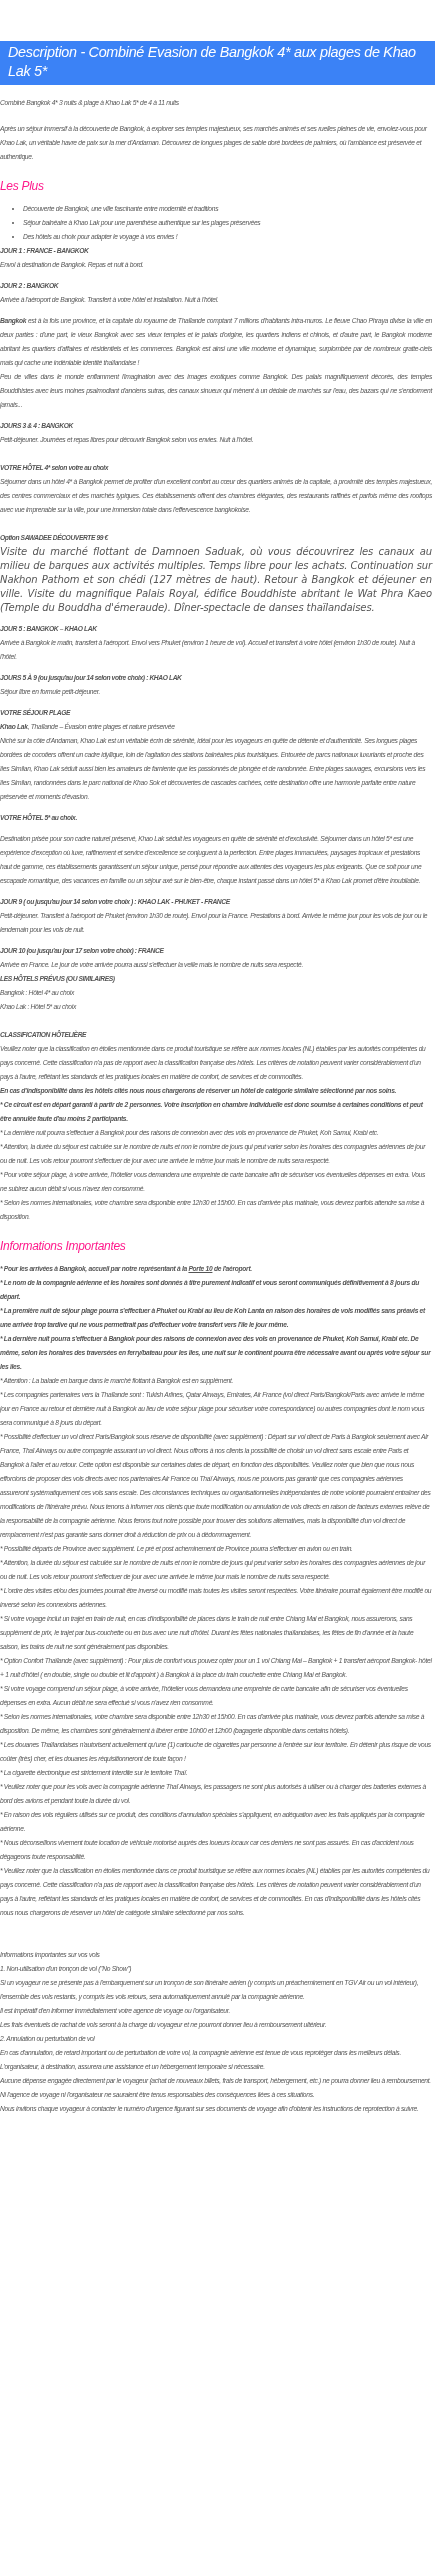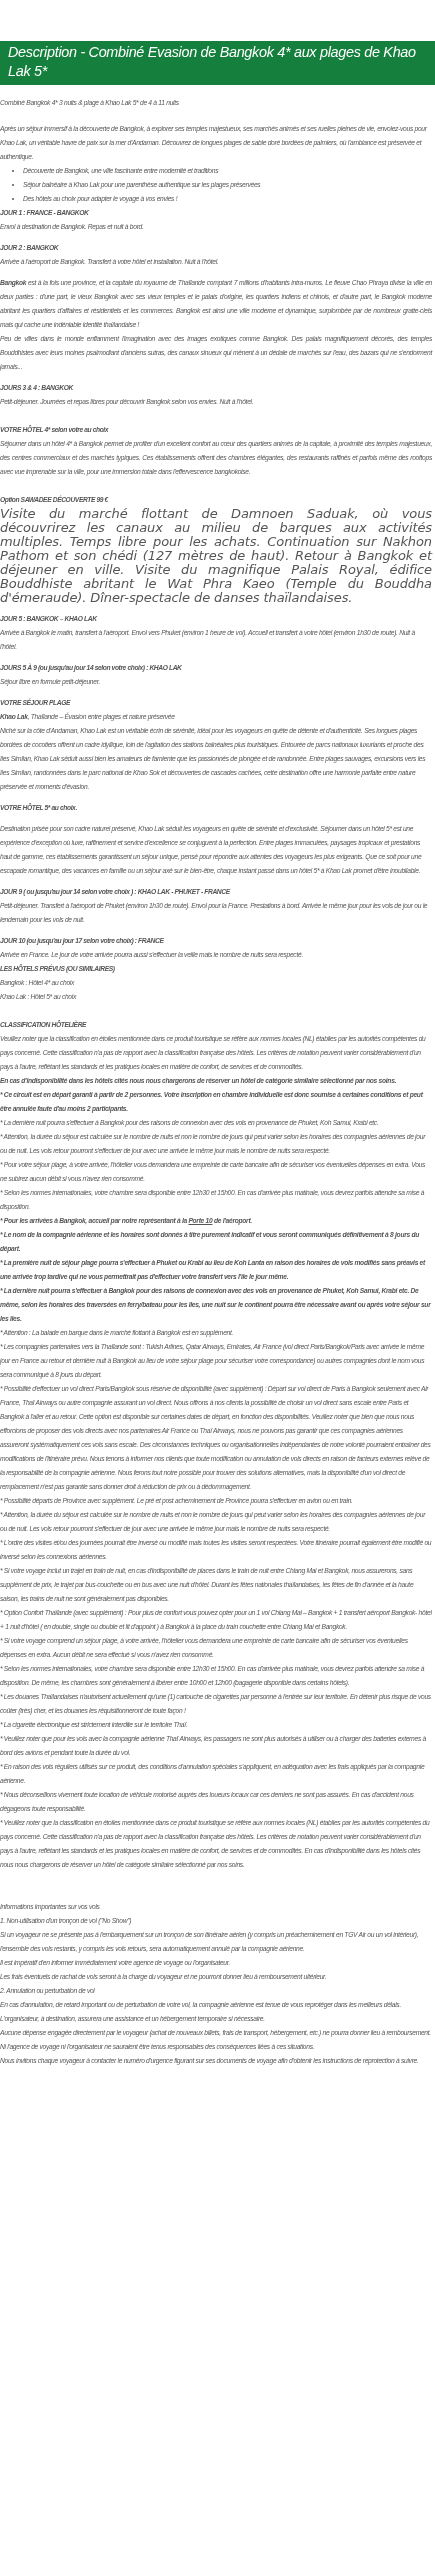--- a/index.html
+++ b/index.html
@@ -4,21 +4,21 @@
   <style>
     html, body { margin: 0; padding: 0; background: #ffffff; }
     body {
       width: 436px;
       font-family: "Liberation Sans", sans-serif;
       color: #555555;
       font-style: italic;
     }
     .page { padding-top: 41px; }
     .title-bar {
-      background: #15803d;
+      background: #3b82f6;
       color: #ffffff;
       padding: 2.3px 8px 3.5px 8px;
       font-size: 14.4px;
       line-height: 19px;
       font-weight: normal;
       letter-spacing: -0.3px;
       margin: 0 0 11.5px 0;
       font-style: italic;
     }
     .content { padding: 0 0 0 0; width: 432px; }
@@ -33,39 +33,40 @@
       font-weight: normal;
       letter-spacing: -0.3px;
       margin: 15px 0 8px 0;
     }
     ul.plus { margin: 0; padding-left: 23px; list-style: disc; }
     ul.plus li { font-size: 6.7px; line-height: 14px; letter-spacing: -0.3px; }
     .day-title { font-weight: bold; letter-spacing: -0.4px; }
     .justify { text-align: justify; }
     .option-text {
       font-family: "DejaVu Sans", sans-serif;
-      font-size: 13px;
+      font-size: 10px;
       line-height: 14px;
       letter-spacing: -0.1px;
       text-align: justify;
     }
     .bold { font-weight: bold; letter-spacing: -0.3px; }
     .underline { text-decoration: underline; }
     .spacer-bottom { height: 17px; }
   </style>
 </head>
 <body>
 
 <div class="page">
   <h1 class="title-bar">Description - Combiné Evasion de Bangkok 4* aux plages de Khao Lak 5*</h1>
 
   <div class="content">
     <p class="subtitle">Combiné Bangkok 4* 3 nuits &amp; plage à Khao Lak 5* de 4 à 11 nuits</p>
     <p>Après un séjour immersif à la découverte de Bangkok, à explorer ses temples majestueux, ses marchés animés et ses ruelles pleines de vie, envolez-vous pour Khao Lak, un véritable havre de paix sur la mer d'Andaman. Découvrez de longues plages de sable doré bordées de palmiers, où l'ambiance est préservée et authentique.</p>
 
+    <h2 class="section">Les Plus</h2>
     <ul class="plus">
       <li>Découverte de Bangkok, une ville fascinante entre modernité et traditions</li>
       <li>Séjour balnéaire à Khao Lak pour une parenthèse authentique sur les plages préservées</li>
       <li>Des hôtels au choix pour adapter le voyage à vos envies !</li>
     </ul>
 
 
     <p class="day-title">JOUR 1 : FRANCE - BANGKOK</p>
     <p>Envol à destination de Bangkok. Repas et nuit à bord.</p>
     <div class="gap-sm"></div>
@@ -122,20 +123,21 @@
     <p class="day-title">CLASSIFICATION HÔTELIÈRE</p>
     <p>Veuillez noter que la classification en étoiles mentionnée dans ce produit touristique se réfère aux normes locales (NL) établies par les autorités compétentes du pays concerné. Cette classification n'a pas de rapport avec la classification française des hôtels. Les critères de notation peuvent varier considérablement d'un pays à l'autre, reflétant les standards et les pratiques locales en matière de confort, de services et de commodités.</p>
     <p class="bold">En cas d'indisponibilité dans les hôtels cités nous nous chargerons de réserver un hôtel de catégorie similaire sélectionné par nos soins.</p>
 
     <p class="bold">* Ce circuit est en départ garanti à partir de 2 personnes. Votre inscription en chambre individuelle est donc soumise à certaines conditions et peut être annulée faute d'au moins 2 participants.</p>
     <p>* La dernière nuit pourra s'effectuer à Bangkok pour des raisons de connexion avec des vols en provenance de Phuket, Koh Samui, Krabi etc.</p>
     <p>* Attention, la durée du séjour est calculée sur le nombre de nuits et non le nombre de jours qui peut varier selon les horaires des compagnies aériennes de jour ou de nuit. Les vols retour pourront s'effectuer de jour avec une arrivée le même jour mais le nombre de nuits sera respecté.</p>
     <p>* Pour votre séjour plage, à votre arrivée, l'hôtelier vous demandera une empreinte de carte bancaire afin de sécuriser vos éventuelles dépenses en extra. Vous ne subirez aucun débit si vous n'avez rien consommé.</p>
     <p>* Selon les normes internationales, votre chambre sera disponible entre 12h30 et 15h00. En cas d'arrivée plus matinale, vous devrez parfois attendre sa mise à disposition.</p>
 
+    <h2 class="section">Informations Importantes</h2>
     <p class="bold"><span>* Pour les arrivées à Bangkok, accueil par notre représentant à la </span><span class="underline">Porte 10</span><span> de l'aéroport.</span></p>
     <p class="bold">* Le nom de la compagnie aérienne et les horaires sont donnés à titre purement indicatif et vous seront communiqués définitivement à 8 jours du départ.</p>
     <p class="bold">* La première nuit de séjour plage pourra s'effectuer à Phuket ou Krabi au lieu de Koh Lanta en raison des horaires de vols modifiés sans préavis et une arrivée trop tardive qui ne vous permettrait pas d'effectuer votre transfert vers l'île le jour même.</p>
     <p class="bold">* La dernière nuit pourra s'effectuer à Bangkok pour des raisons de connexion avec des vols en provenance de Phuket, Koh Samui, Krabi etc. De même, selon les horaires des traversées en ferry/bateau pour les îles, une nuit sur le continent pourra être nécessaire avant ou après votre séjour sur les îles.</p>
     <p>* Attention : La balade en barque dans le marché flottant à Bangkok est en supplément.</p>
     <p>* Les compagnies partenaires vers la Thaïlande sont : Tukish Arlines, Qatar Airways, Emirates, Air France (vol direct Paris/Bangkok/Paris avec arrivée le même jour en France au retour et dernière nuit à Bangkok au lieu de votre séjour plage pour sécuriser votre correspondance) ou autres compagnies dont le nom vous sera communiqué à 8 jours du départ.</p>
     <p>* Possibilité d'effectuer un vol direct Paris/Bangkok sous réserve de disponibilité (avec supplément) : Départ sur vol direct de Paris à Bangkok seulement avec Air France, Thaï Airways ou autre compagnie assurant un vol direct. Nous offrons à nos clients la possibilité de choisir un vol direct sans escale entre Paris et Bangkok à l'aller et au retour. Cette option est disponible sur certaines dates de départ, en fonction des disponibilités. Veuillez noter que bien que nous nous efforcions de proposer des vols directs avec nos partenaires Air France ou Thaï Airways, nous ne pouvons pas garantir que ces compagnies aériennes assureront systématiquement ces vols sans escale. Des circonstances techniques ou organisationnelles indépendantes de notre volonté pourraient entraîner des modifications de l'itinéraire prévu. Nous tenons à informer nos clients que toute modification ou annulation de vols directs en raison de facteurs externes relève de la responsabilité de la compagnie aérienne. Nous ferons tout notre possible pour trouver des solutions alternatives, mais la disponibilité d'un vol direct de remplacement n'est pas garantie sans donner droit à réduction de prix ou à dédommagement.</p>
     <p>* Possibilité départs de Province avec supplément. Le pré et post acheminement de Province pourra s'effectuer en avion ou en train.</p>
     <p>* Attention, la durée du séjour est calculée sur le nombre de nuits et non le nombre de jours qui peut varier selon les horaires des compagnies aériennes de jour ou de nuit. Les vols retour pourront s'effectuer de jour avec une arrivée le même jour mais le nombre de nuits sera respecté.</p>
     <p>* L'ordre des visites et/ou des journées pourrait être inversé ou modifié mais toutes les visites seront respectées. Votre itinéraire pourrait également être modifié ou inversé selon les connexions aériennes.</p>

